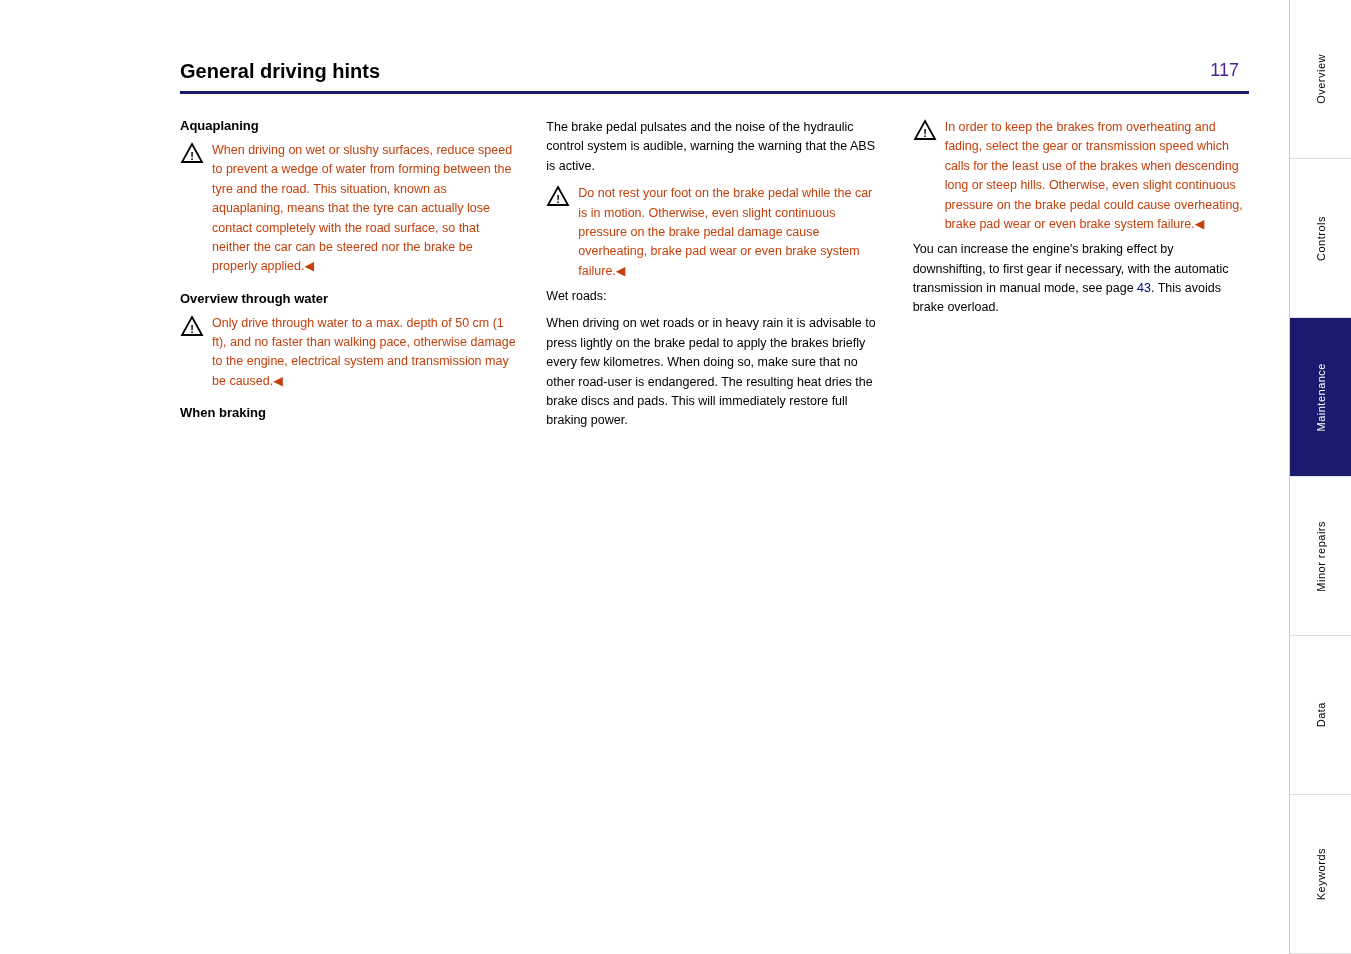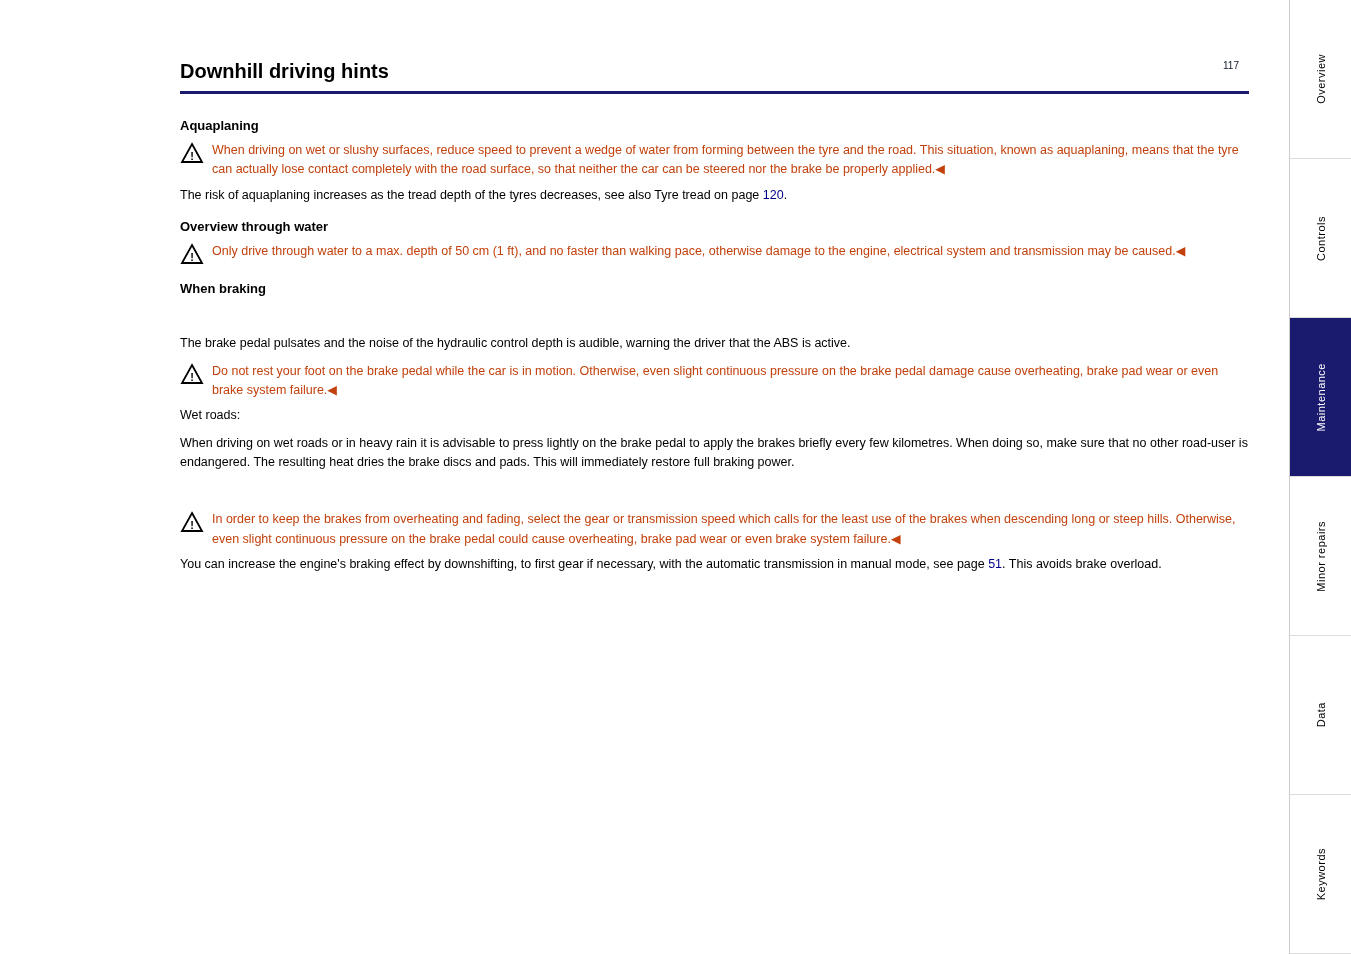--- a/index.html
+++ b/index.html
@@ -30,28 +30,27 @@
       margin-bottom: 24px;
       border-bottom: 3px solid #1a1a6e;
       padding-bottom: 8px;
     }
     .page-title {
       font-size: 20px;
       font-weight: bold;
       color: #000;
     }
     .page-number {
-      font-size: 10px;
-      color: #0f172a;
+      font-size: 18px;
+      color: #4c1d95;
       padding-right: 10px;
     }
     .content-columns {
       display: flex;
       gap: 30px;
-      flex-direction: column;
     }
     .col {
       flex: 1;
       min-width: 0;
     }
     .section-heading {
       font-size: 13px;
       font-weight: bold;
       margin-bottom: 8px;
       margin-top: 14px;
@@ -123,55 +122,54 @@
     .sidebar-item.active .sidebar-item-label {
       color: #fff;
     }
   </style>
 </head>
 <body>
 
 <div class="page-container">
   <div class="main-content">
     <div class="page-header">
-      <span class="page-title">Downhill driving hints</span>
+      <span class="page-title">General driving hints</span>
       <span class="page-number">117</span>
     </div>
 
     <div class="content-columns">
 
       <div class="col">
         <div class="section-heading">Aquaplaning</div>
         <div class="warning-block">
           <div class="warning-icon">
             <svg viewBox="0 0 24 24" fill="none" xmlns="http://www.w3.org/2000/svg">
               <polygon points="12,2 22,20 2,20" fill="none" stroke="#000" stroke-width="1.8"></polygon>
               <text x="12" y="17.5" text-anchor="middle" font-size="11" font-weight="bold" fill="#000">!</text>
             </svg>
           </div>
           <span class="inline-text">When driving on wet or slushy surfaces, reduce speed to prevent a wedge of water from forming between the tyre and the road. This situation, known as aquaplaning, means that the tyre can actually lose contact completely with the road surface, so that neither the car can be steered nor the brake be properly applied.◀</span>
         </div>
-        <p>The risk of aquaplaning increases as the tread depth of the tyres decreases, see also Tyre tread on page <a class="link">120</a>.</p>
 
         <div class="section-heading">Overview through water</div>
         <div class="warning-block">
           <div class="warning-icon">
             <svg viewBox="0 0 24 24" fill="none" xmlns="http://www.w3.org/2000/svg">
               <polygon points="12,2 22,20 2,20" fill="none" stroke="#000" stroke-width="1.8"></polygon>
               <text x="12" y="17.5" text-anchor="middle" font-size="11" font-weight="bold" fill="#000">!</text>
             </svg>
           </div>
           <span class="inline-text">Only drive through water to a max. depth of 50 cm (1 ft), and no faster than walking pace, otherwise damage to the engine, electrical system and transmission may be caused.◀</span>
         </div>
 
         <div class="section-heading">When braking</div>
       </div>
 
       <div class="col">
-        <p>The brake pedal pulsates and the noise of the hydraulic control depth is audible, warning the driver that the ABS is active.</p>
+        <p>The brake pedal pulsates and the noise of the hydraulic control system is audible, warning the warning that the ABS is active.</p>
 
         <div class="warning-block">
           <div class="warning-icon">
             <svg viewBox="0 0 24 24" fill="none" xmlns="http://www.w3.org/2000/svg">
               <polygon points="12,2 22,20 2,20" fill="none" stroke="#000" stroke-width="1.8"></polygon>
               <text x="12" y="17.5" text-anchor="middle" font-size="11" font-weight="bold" fill="#000">!</text>
             </svg>
           </div>
           <span class="inline-text">Do not rest your foot on the brake pedal while the car is in motion. Otherwise, even slight continuous pressure on the brake pedal damage cause overheating, brake pad wear or even brake system failure.◀</span>
         </div>
@@ -185,21 +183,21 @@
         <div class="warning-block">
           <div class="warning-icon">
             <svg viewBox="0 0 24 24" fill="none" xmlns="http://www.w3.org/2000/svg">
               <polygon points="12,2 22,20 2,20" fill="none" stroke="#000" stroke-width="1.8"></polygon>
               <text x="12" y="17.5" text-anchor="middle" font-size="11" font-weight="bold" fill="#000">!</text>
             </svg>
           </div>
           <span class="inline-text">In order to keep the brakes from overheating and fading, select the gear or transmission speed which calls for the least use of the brakes when descending long or steep hills. Otherwise, even slight continuous pressure on the brake pedal could cause overheating, brake pad wear or even brake system failure.◀</span>
         </div>
 
-        <p>You can increase the engine's braking effect by downshifting, to first gear if necessary, with the automatic transmission in manual mode, see page <a class="link">51</a>. This avoids brake overload.</p>
+        <p>You can increase the engine's braking effect by downshifting, to first gear if necessary, with the automatic transmission in manual mode, see page <a class="link">43</a>. This avoids brake overload.</p>
       </div>
 
     </div>
   </div>
 
   <div class="sidebar-nav">
     <div class="sidebar-item">
       <span class="sidebar-item-label">Overview</span>
     </div>
     <div class="sidebar-item">

